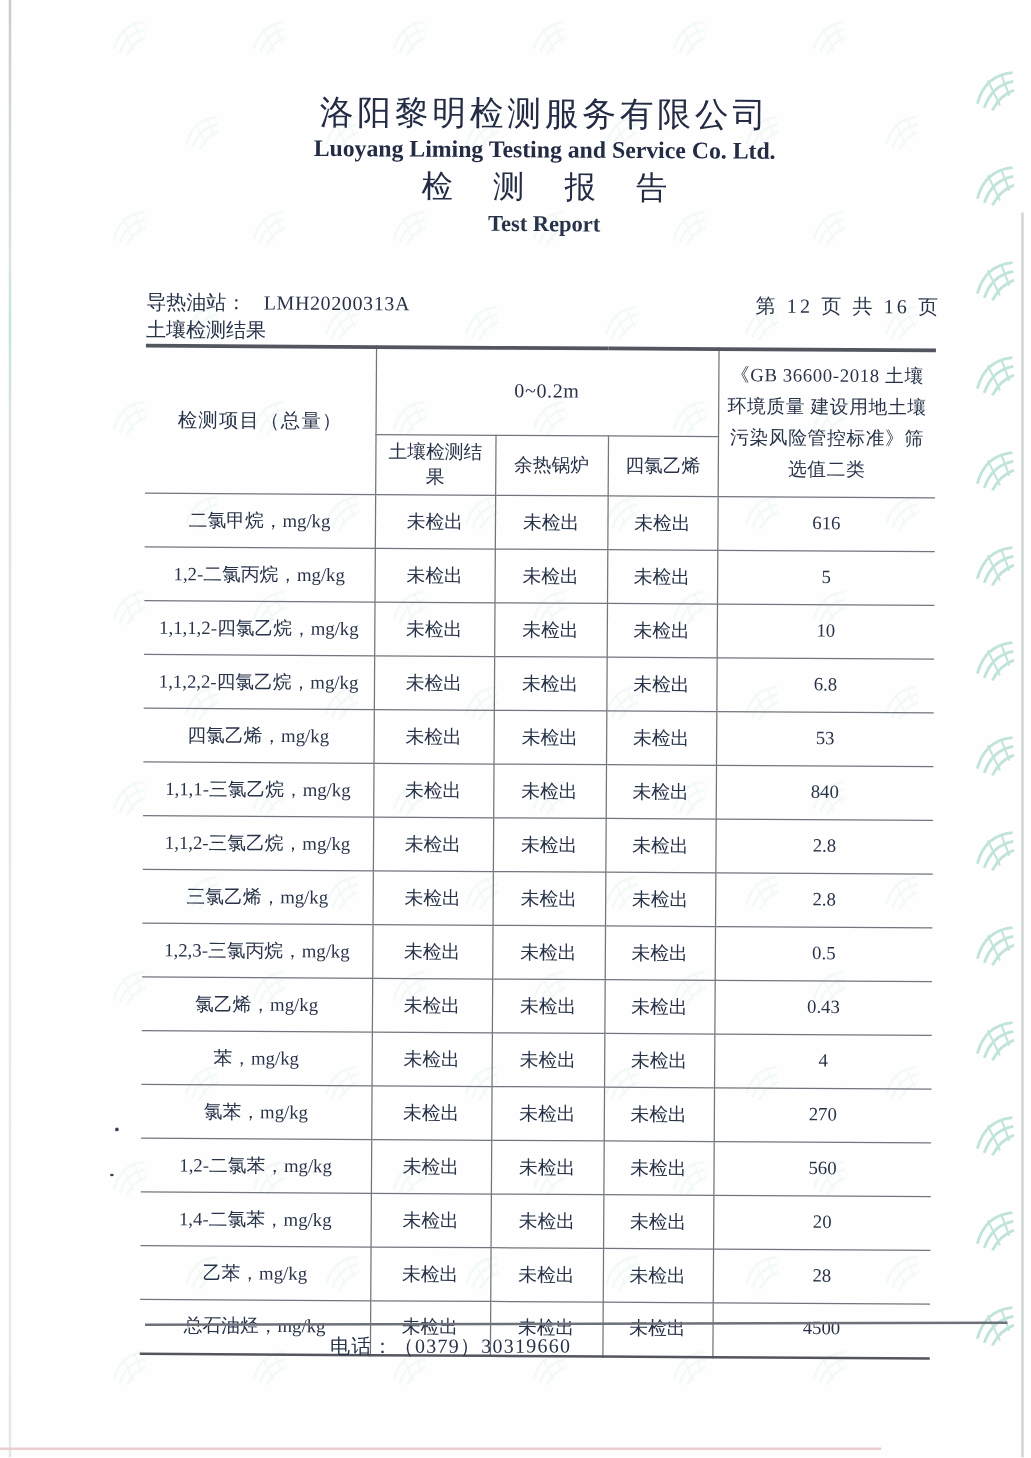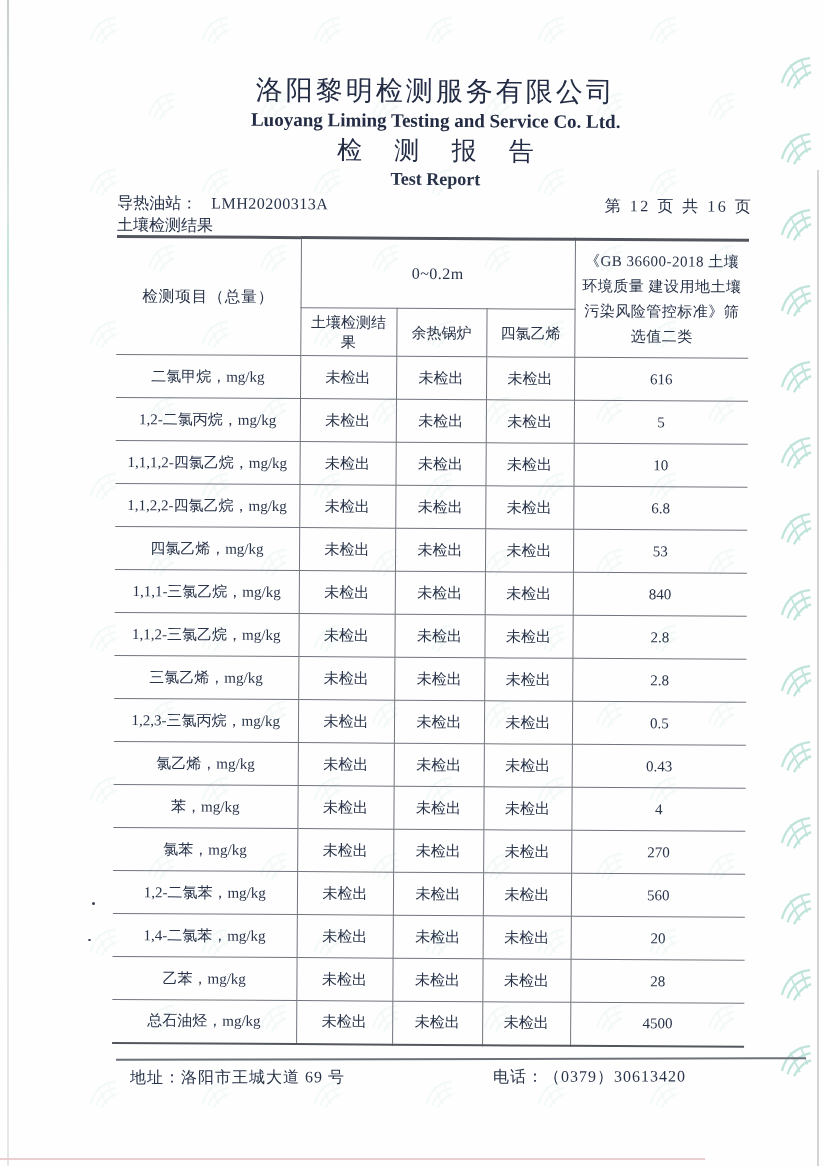--- a/index.html
+++ b/index.html
@@ -53,21 +53,21 @@
     text-indent: 13px; line-height: 32px; margin-top: 2px; color: #232c44;
   }
   .title-en {
     text-align: center; font-size: 18px; font-weight: bold; line-height: 24px;
   }
   .meta-row {
     display: flex; justify-content: space-between; align-items: baseline;
     font-size: 16px; line-height: 23px; margin-top: 2px;
   }
   .report-no-value { margin-left: 14px; letter-spacing: .5px; }
-  .page-indicator { letter-spacing: 2.5px; }
+  .page-indicator { letter-spacing: 2.5px; margin-top: 40px; }
   .section-title { font-size: 16px; line-height: 21px; }
 
   
   table.results {
     width: 632px; border-collapse: collapse; table-layout: fixed;
     border-top: 3px solid #53565e;
     border-bottom: 2px solid #53565e;
     font-size: 15px;
   }
   .results th, .results td {
@@ -1195,21 +1195,18 @@
             <td data-name="result-cell">未检出</td>
             <td data-name="result-cell">未检出</td>
             <td data-name="result-cell">未检出</td>
             <td data-name="limit-cell">4500</td>
           </tr>
         </tbody>
     </table>
   </div>
 
   <div class="page-footer" data-name="page-footer">
-    <span class="footer-address" data-name="footer-address">
-      <span data-name="address-label">地址：</span><span data-name="address-value">洛阳市王城大道 69 号</span>
-    </span>
     <span class="footer-phone" data-name="footer-phone">
-      <span data-name="phone-label">电话：</span><span data-name="phone-value">（0379）30613420</span>
+      <span data-name="phone-label">电话：</span><span data-name="phone-value">（0379）30319660</span>
     </span>
   </div>
 
 </div>
 
 </body></html>

